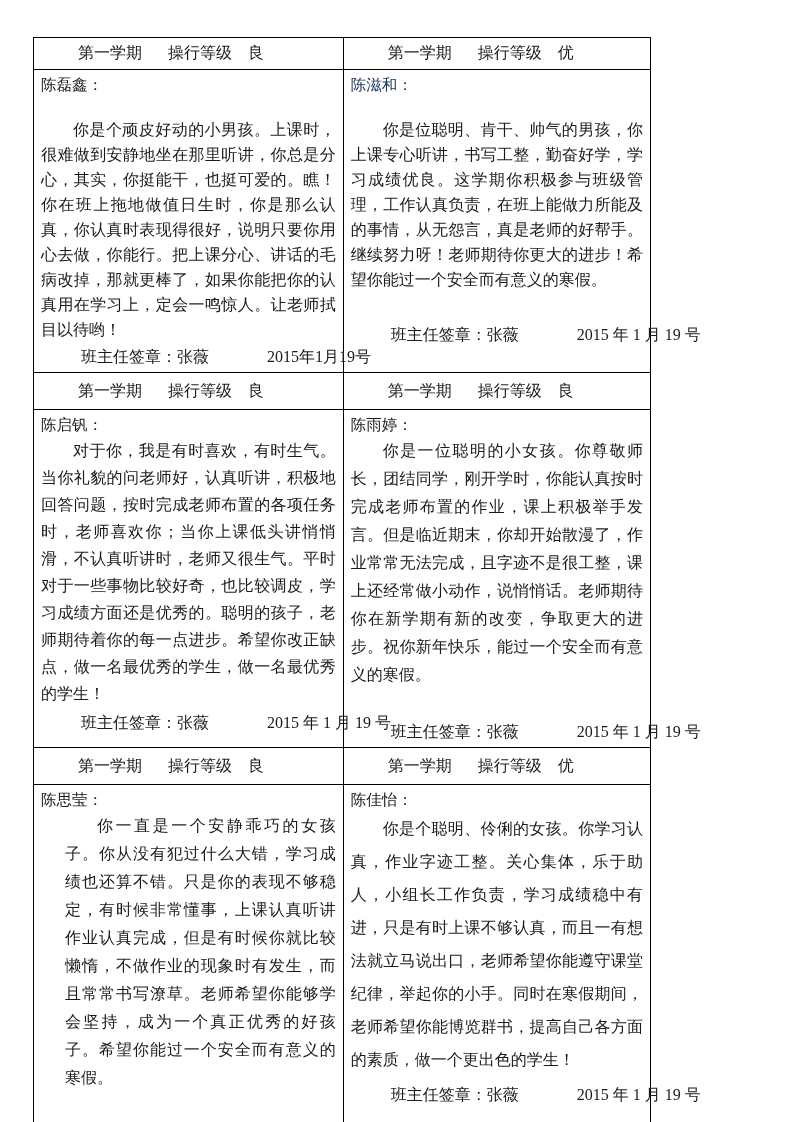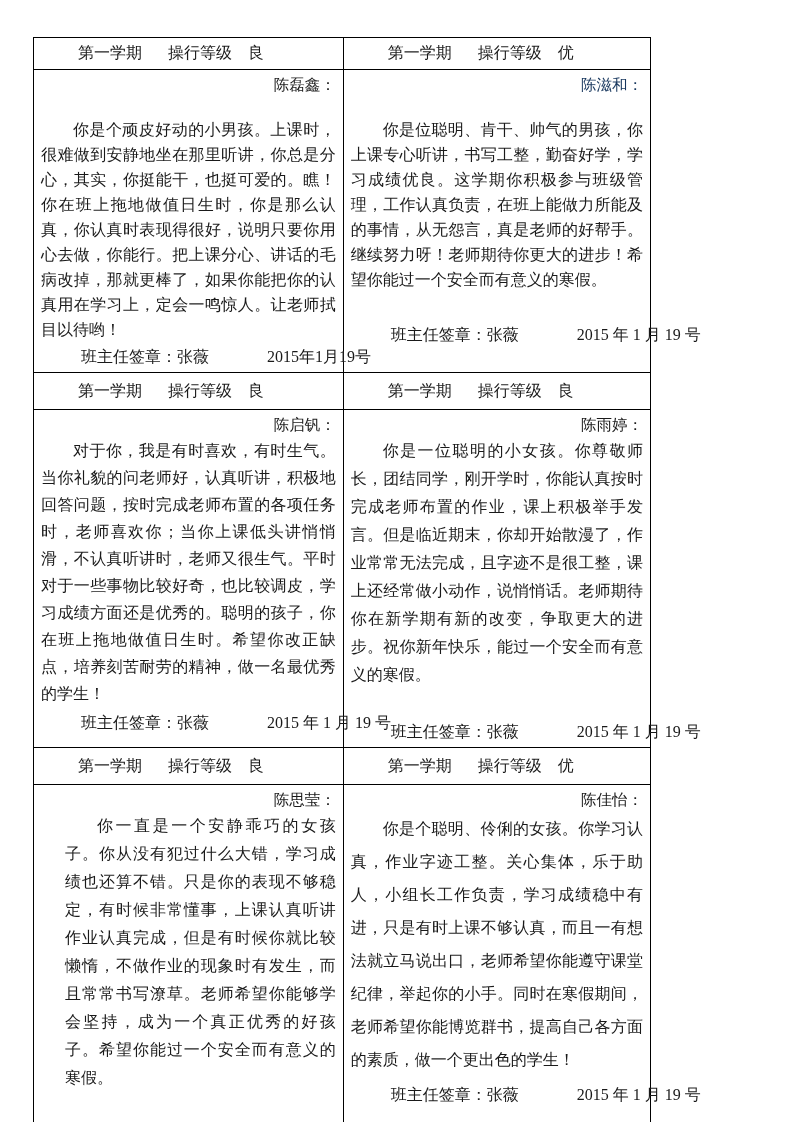--- a/index.html
+++ b/index.html
@@ -18,21 +18,21 @@
   tr.hrow2 td{height:32px;}
   tr.hrow3 td{height:32px;}
   tr.hrow4 td{height:31px;}
   .sem{margin-right:26px;}
   .cond{margin-right:16px;}
   
   tr.crow1 td{height:278px;}
   tr.crow2 td{height:265px;}
   tr.crow3 td{height:297px;}
   td.ccell{vertical-align:top;padding:3px 7px 0 7px;font-size:16px;}
-  .name{margin:0;line-height:24px;font-size:15.5px;text-align:right;}
+  .name{margin:0;line-height:24px;font-size:15.5px;}
   .navy{color:#17365d;}
   .para{margin:0;text-indent:2em;text-align:justify;}
   .c1l .para,.c1r .para{line-height:25px;margin-top:20px;}
   .c2l .para{line-height:27px;}
   .c2r .para{line-height:28px;}
   .c3l .para{line-height:28px;margin-left:24px;}
   .c3r .para{line-height:33px;}
   .sig{display:flex;align-items:flex-end;padding-left:40px;gap:58px;line-height:30px;white-space:nowrap;}
   .c1l .sig{margin-top:0;}
   .c1r .sig{margin-top:28px;}
@@ -89,21 +89,21 @@
         <span class="sem">第一学期</span><span class="cond">操行等级</span><span>良</span>
       </td>
       <td>
         <span class="sem">第一学期</span><span class="cond">操行等级</span><span>良</span>
       </td>
     </tr>
 
     <tr class="crow2">
       <td class="ccell c2l">
         <p class="name">陈启钒：</p>
-        <p class="para">对于你，我是有时喜欢，有时生气。当你礼貌的问老师好，认真听讲，积极地回答问题，按时完成老师布置的各项任务时，老师喜欢你；当你上课低头讲悄悄滑，不认真听讲时，老师又很生气。平时对于一些事物比较好奇，也比较调皮，学习成绩方面还是优秀的。聪明的孩子，你在班上拖地做值日生时。希望你改正缺点，培养刻苦耐劳的精神，做一名最优秀的学生！</p>
+        <p class="para">对于你，我是有时喜欢，有时生气。当你礼貌的问老师好，认真听讲，积极地回答问题，按时完成老师布置的各项任务时，老师喜欢你；当你上课低头讲悄悄滑，不认真听讲时，老师又很生气。平时对于一些事物比较好奇，也比较调皮，学习成绩方面还是优秀的。聪明的孩子，老师期待着你的每一点进步。希望你改正缺点，做一名最优秀的学生，做一名最优秀的学生！</p>
         <div class="sig">
           <span>班主任签章：张薇</span>
           <span>2015 年 1 月 19 号</span>
         </div>
       </td>
       <td class="ccell c2r">
         <p class="name">陈雨婷：</p>
         <p class="para">你是一位聪明的小女孩。你尊敬师长，团结同学，刚开学时，你能认真按时完成老师布置的作业，课上积极举手发言。但是临近期末，你却开始散漫了，作业常常无法完成，且字迹不是很工整，课上还经常做小动作，说悄悄话。老师期待你在新学期有新的改变，争取更大的进步。祝你新年快乐，能过一个安全而有意义的寒假。</p>
         <div class="sig">
           <span>班主任签章：张薇</span>

